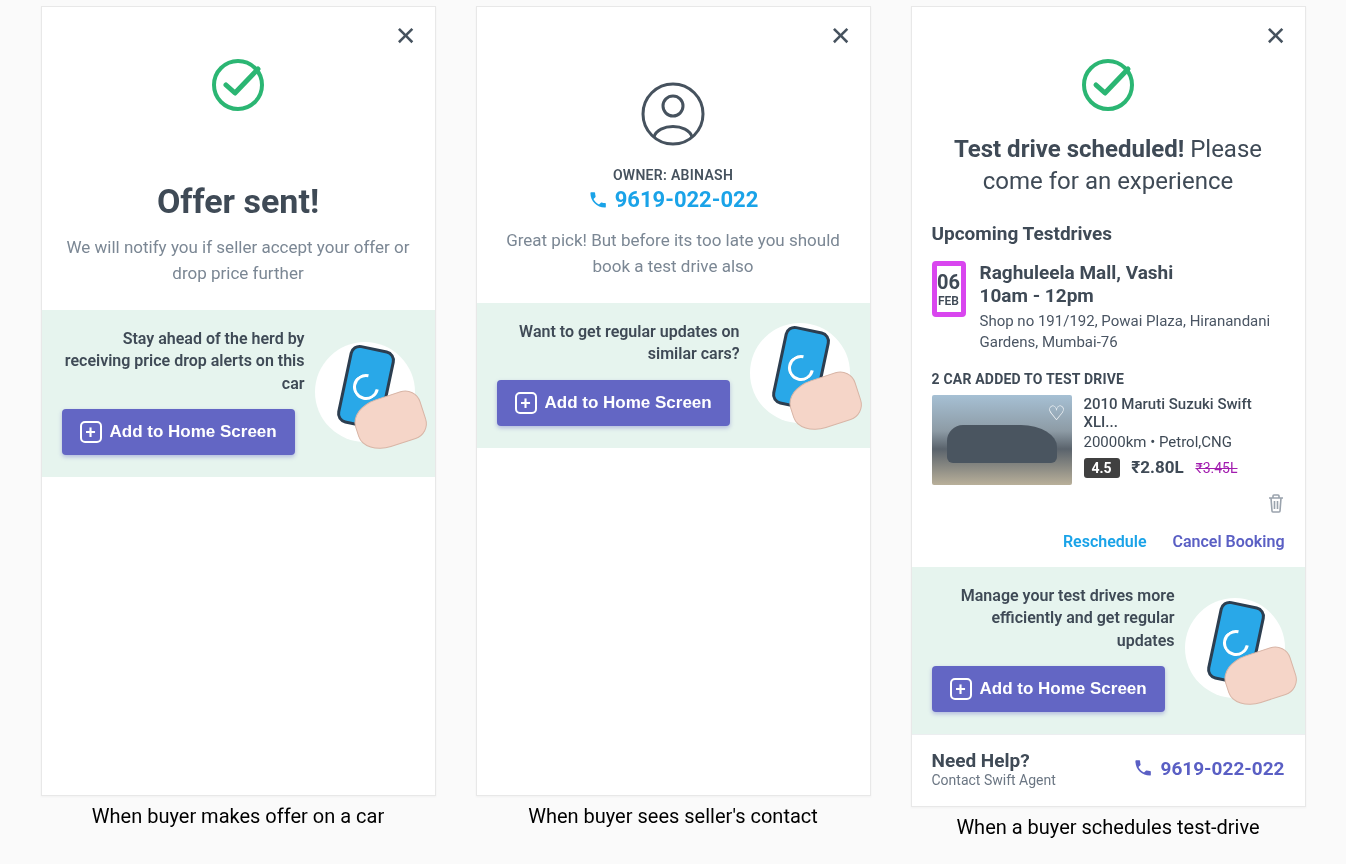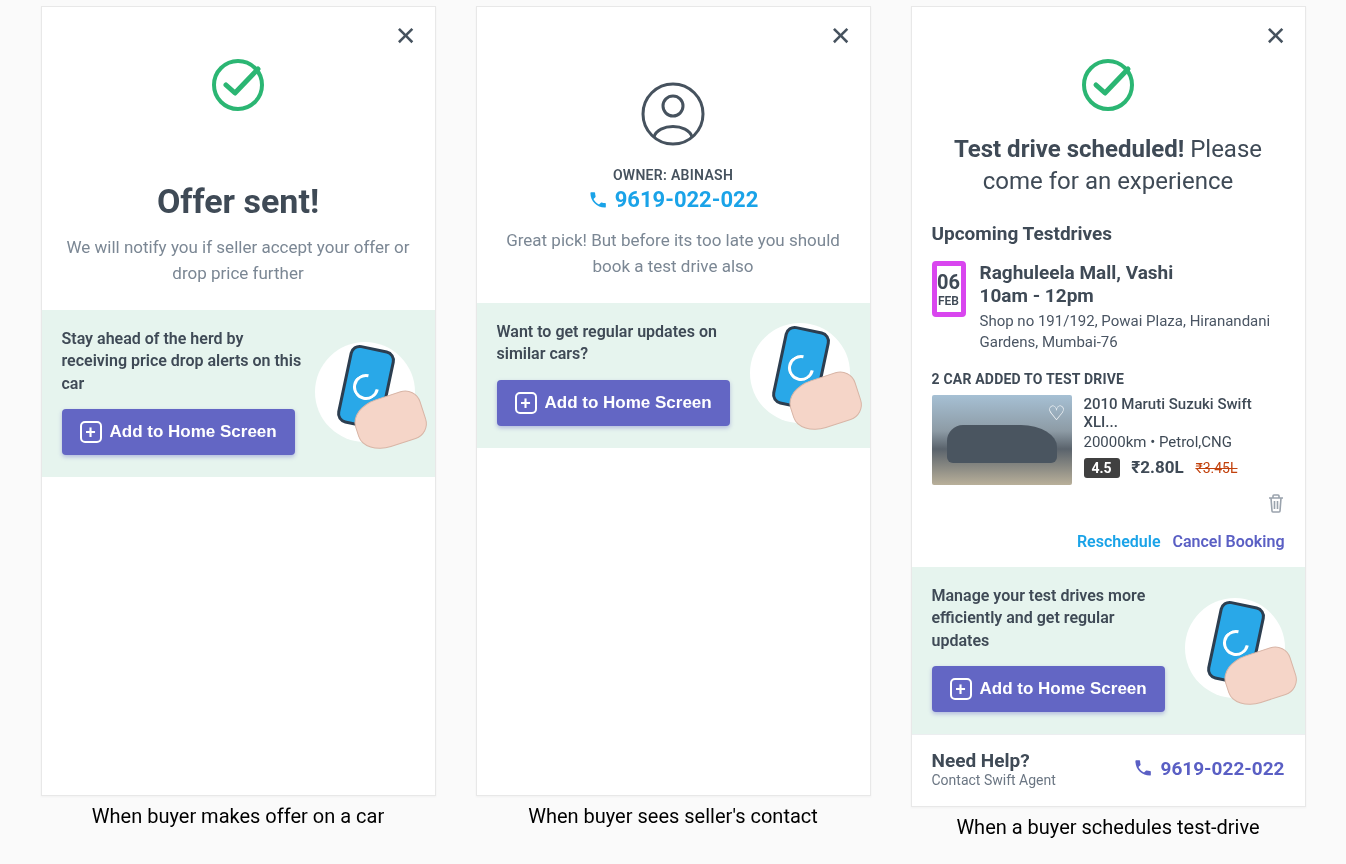--- a/index.html
+++ b/index.html
@@ -13,21 +13,21 @@
 .check-wrap { display: inline-block; margin-bottom: 14px; }
 .check-svg { width: 60px; height: 60px; }
 .user-svg { width: 70px; height: 70px; }
 .headline { font-size: 34px; color: #3f4a56; font-weight: 700; margin-bottom: 14px; margin-top: 48px; }
 .headline-wrap { font-size: 24px; color: #3f4a56; line-height: 1.35; margin-bottom: 14px; }
 .headline-wrap strong { font-weight: 700; }
 .sub { font-size: 17px; color: #7b8794; line-height: 1.5; }
 .owner-line { font-size: 14px; color: #46525e; font-weight: 600; letter-spacing: 0.3px; margin-bottom: 4px; }
 .phone-line { display: inline-flex; align-items: center; gap: 7px; color: #1aa3e8; font-size: 22px; font-weight: 700; margin-bottom: 16px; }
 .promo { background: #e6f4ee; padding: 18px 20px 22px; display: flex; align-items: center; gap: 10px; position: relative; overflow: hidden; }
-.promo-text { font-size: 16px; color: #3f4a56; font-weight: 600; line-height: 1.4; flex: 1; }
+.promo-text { font-size: 16px; color: #3f4a56; font-weight: 600; line-height: 1.4; flex: 1; text-align: right; }
 .promo-btn { margin-top: 14px; display: inline-flex; align-items: center; gap: 8px; background: #6366c4; color: #fff; border: none; padding: 12px 18px; font-size: 17px; font-weight: 600; border-radius: 4px; cursor: pointer; box-shadow: 0 2px 4px rgba(99,102,196,0.4); }
 .promo-left { display: flex; flex-direction: column; align-items: flex-start; }
 .hand { width: 100px; height: 100px; flex-shrink: 0; position: relative; }
 .hand-circle { position: absolute; inset: 0; background: #fff; border-radius: 50%; }
 .hand-phone { position: absolute; top: 5px; left: 28px; width: 46px; height: 80px; background: #29a8e8; border: 3px solid #2c3e50; border-radius: 10px; transform: rotate(12deg); display: flex; align-items: center; justify-content: center; }
 .hand-phone::after { content: ""; width: 20px; height: 20px; border: 3px solid #fff; border-radius: 50%; border-top-color: transparent; transform: rotate(45deg); }
 .hand-finger { position: absolute; bottom: -4px; right: -10px; width: 70px; height: 50px; background: #f5d5c8; border-radius: 40% 16px 16px 40%; transform: rotate(-18deg); border: 1px solid #d8b5a6; }
 .caption { text-align: center; font-size: 20px; color: #000000; margin-top: 8px; }
 .sect-title { font-size: 19px; color: #3f4a56; font-weight: 700; padding: 0 20px 10px; text-align: left; }
 .appointment { display: flex; gap: 14px; padding: 6px 20px 14px; text-align: left; }
@@ -41,22 +41,22 @@
 .count-line { font-size: 14px; color: #3f4a56; font-weight: 700; padding: 4px 20px 8px; text-align: left; letter-spacing: 0.2px; }
 .car-row { display: flex; gap: 12px; padding: 0 20px 8px; text-align: left; }
 .car-img { width: 140px; height: 90px; background: linear-gradient(180deg,#a6c0d4 0%,#8d9ba5 40%,#5a636c 60%,#b9b09a 100%); border-radius: 2px; position: relative; flex-shrink: 0; }
 .car-img::after { content: ""; position: absolute; top: 30px; left: 15px; width: 110px; height: 38px; background: #4a5560; border-radius: 16px 36px 6px 6px / 16px 22px 6px 6px; }
 .heart { position: absolute; top: 6px; right: 6px; color: #fff; font-size: 20px; }
 .car-info { flex: 1; font-size: 15px; color: #3f4a56; }
 .car-title { font-weight: 500; }
 .car-meta { margin: 2px 0 6px; }
 .badge { display: inline-block; background: #404040; color: #fff; font-weight: 700; font-size: 14px; padding: 2px 8px; border-radius: 3px; margin-right: 8px; }
 .price { font-weight: 700; font-size: 17px; margin-right: 8px; }
-.strike { color: #c2410c; text-decoration: line-through; font-size: 14px; }
-.row-actions { display: flex; justify-content: flex-end; gap: 12px; padding: 8px 20px 16px; font-size: 16px; font-weight: 600; }
+.strike { color: #a21caf; text-decoration: line-through; font-size: 14px; }
+.row-actions { display: flex; justify-content: flex-end; gap: 26px; padding: 8px 20px 16px; font-size: 16px; font-weight: 600; }
 .link-blue { color: #1aa3e8; cursor: pointer; }
 .link-purple { color: #5a5fc4; cursor: pointer; }
 .trash-row { position: relative; padding: 0 20px 6px; text-align: right; }
 .trash-row .trash-icon { color: #9aa3ad; font-size: 20px; cursor: pointer; }
 .help-bar { border-top: 1px solid #eceef0; display: flex; justify-content: space-between; align-items: center; padding: 14px 20px 18px; }
 .help-left { text-align: left; }
 .help-title { font-size: 19px; color: #3f4a56; font-weight: 700; }
 .help-sub { font-size: 14px; color: #6b7683; }
 .help-phone { display: inline-flex; align-items: center; gap: 8px; color: #5a5fc4; font-size: 19px; font-weight: 700; }
 .plus-box { display: inline-flex; width: 22px; height: 22px; border: 2.5px solid #fff; border-radius: 5px; align-items: center; justify-content: center; font-weight: 800; font-size: 18px; line-height: 1; }

